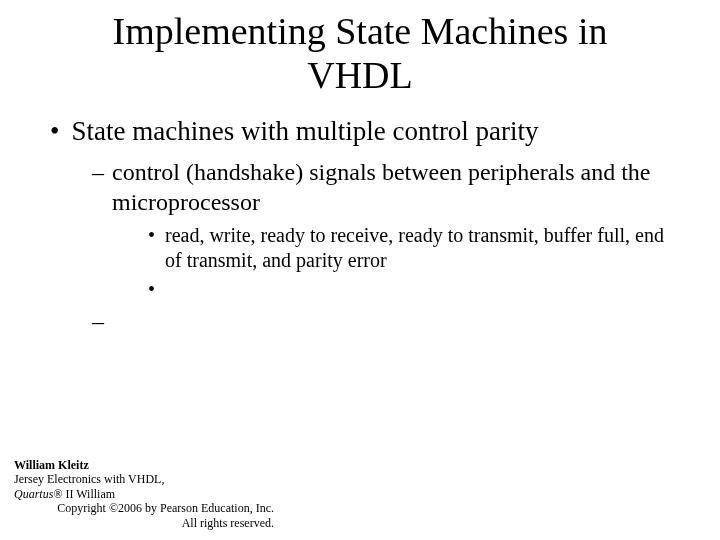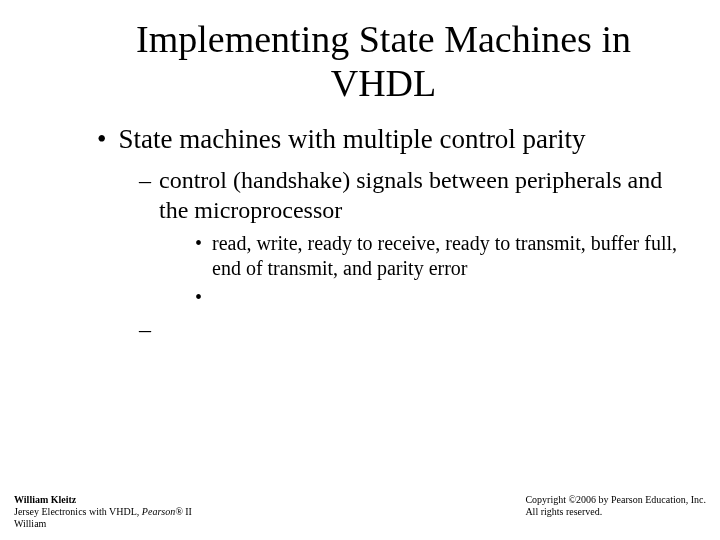--- a/index.html
+++ b/index.html
@@ -6,22 +6,21 @@
   body {
     width: 720px;
     height: 540px;
     background: #ffffff;
     font-family: "Times New Roman", Times, serif;
     color: #000000;
     position: relative;
     overflow: hidden;
   }
   .slide {
-    padding: 18px 40px 0 40px;
-    margin-left: 47px;
+    padding: 10px 40px 0 40px;
   }
   .title {
     font-size: 38px;
     text-align: center;
     font-weight: normal;
     line-height: 1.15;
     margin-bottom: 18px;
     padding: 0 20px;
   }
   .bullet-l1 {
@@ -55,29 +54,31 @@
     margin-right: 10px;
   }
   .footer {
     position: absolute;
     bottom: 10px;
     left: 0;
     right: 0;
     display: flex;
     justify-content: space-between;
     padding: 0 14px;
-    font-size: 10px;
+    font-size: 12px;
     line-height: 1.2;
+    flex-direction: column;
   }
   .footer-left {
     max-width: 200px;
   }
   .footer-left .author { font-weight: bold; }
   .footer-left .book-ital { font-style: italic; }
   .footer-right {
+    text-align: right;
     max-width: 260px;
   }
 </style>
 </head>
 <body>
 
 <div class="slide">
   <h1 class="title">Implementing State Machines in VHDL</h1>
 
   <div class="bullet-l1">
@@ -101,20 +102,20 @@
 
   <div class="bullet-l2">
     <span class="dash">–</span>
   </div>
 </div>
 
 <div class="footer">
   <div class="footer-left">
     <div class="author">William Kleitz</div>
     <div>
-      <span>Jersey Electronics with VHDL, </span><span class="book-ital">Pearson®</span><span> II William</span>
+      <span>Jersey Electronics with VHDL, </span><span class="book-ital">Quartus®</span><span> II William</span>
     </div>
   </div>
   <div class="footer-right">
     <div>Copyright ©2006 by Pearson Education, Inc.</div>
     <div>All rights reserved.</div>
   </div>
 </div>
 
 </body></html>

